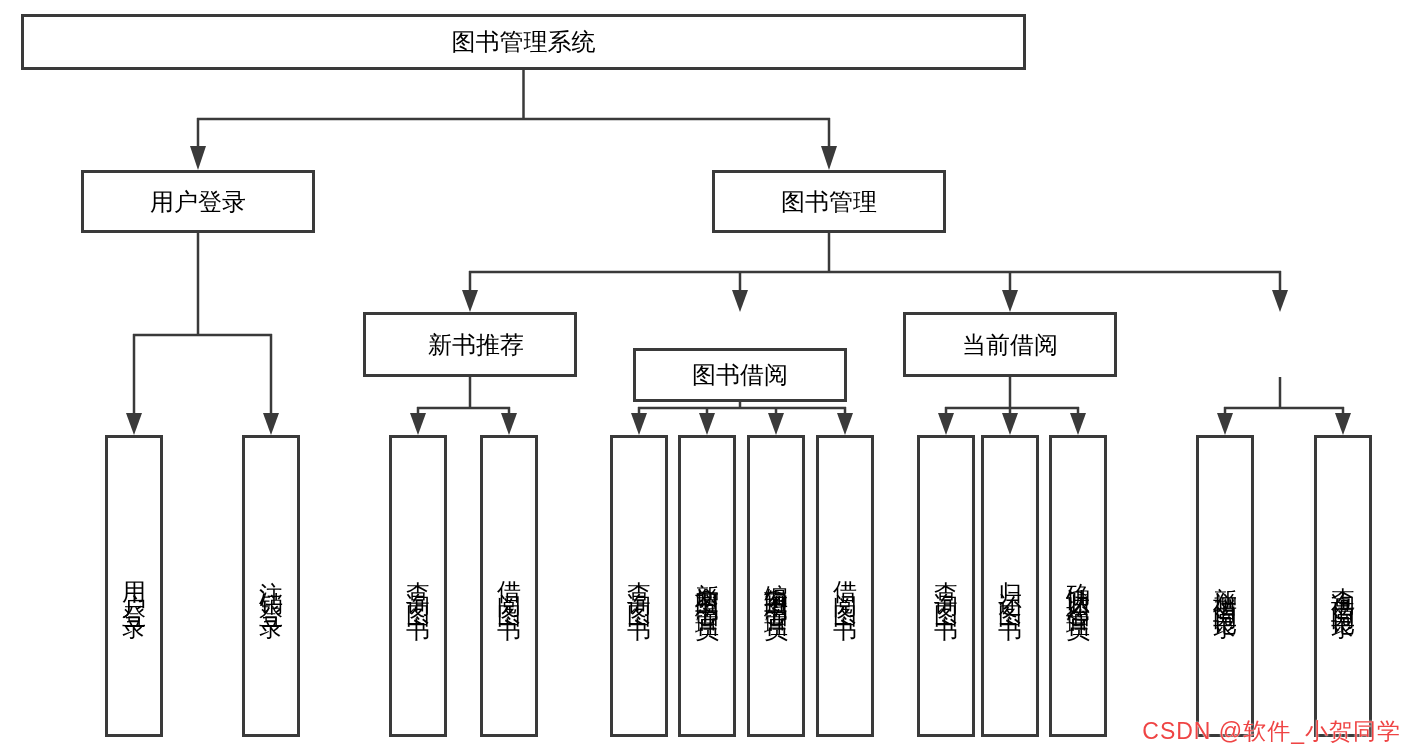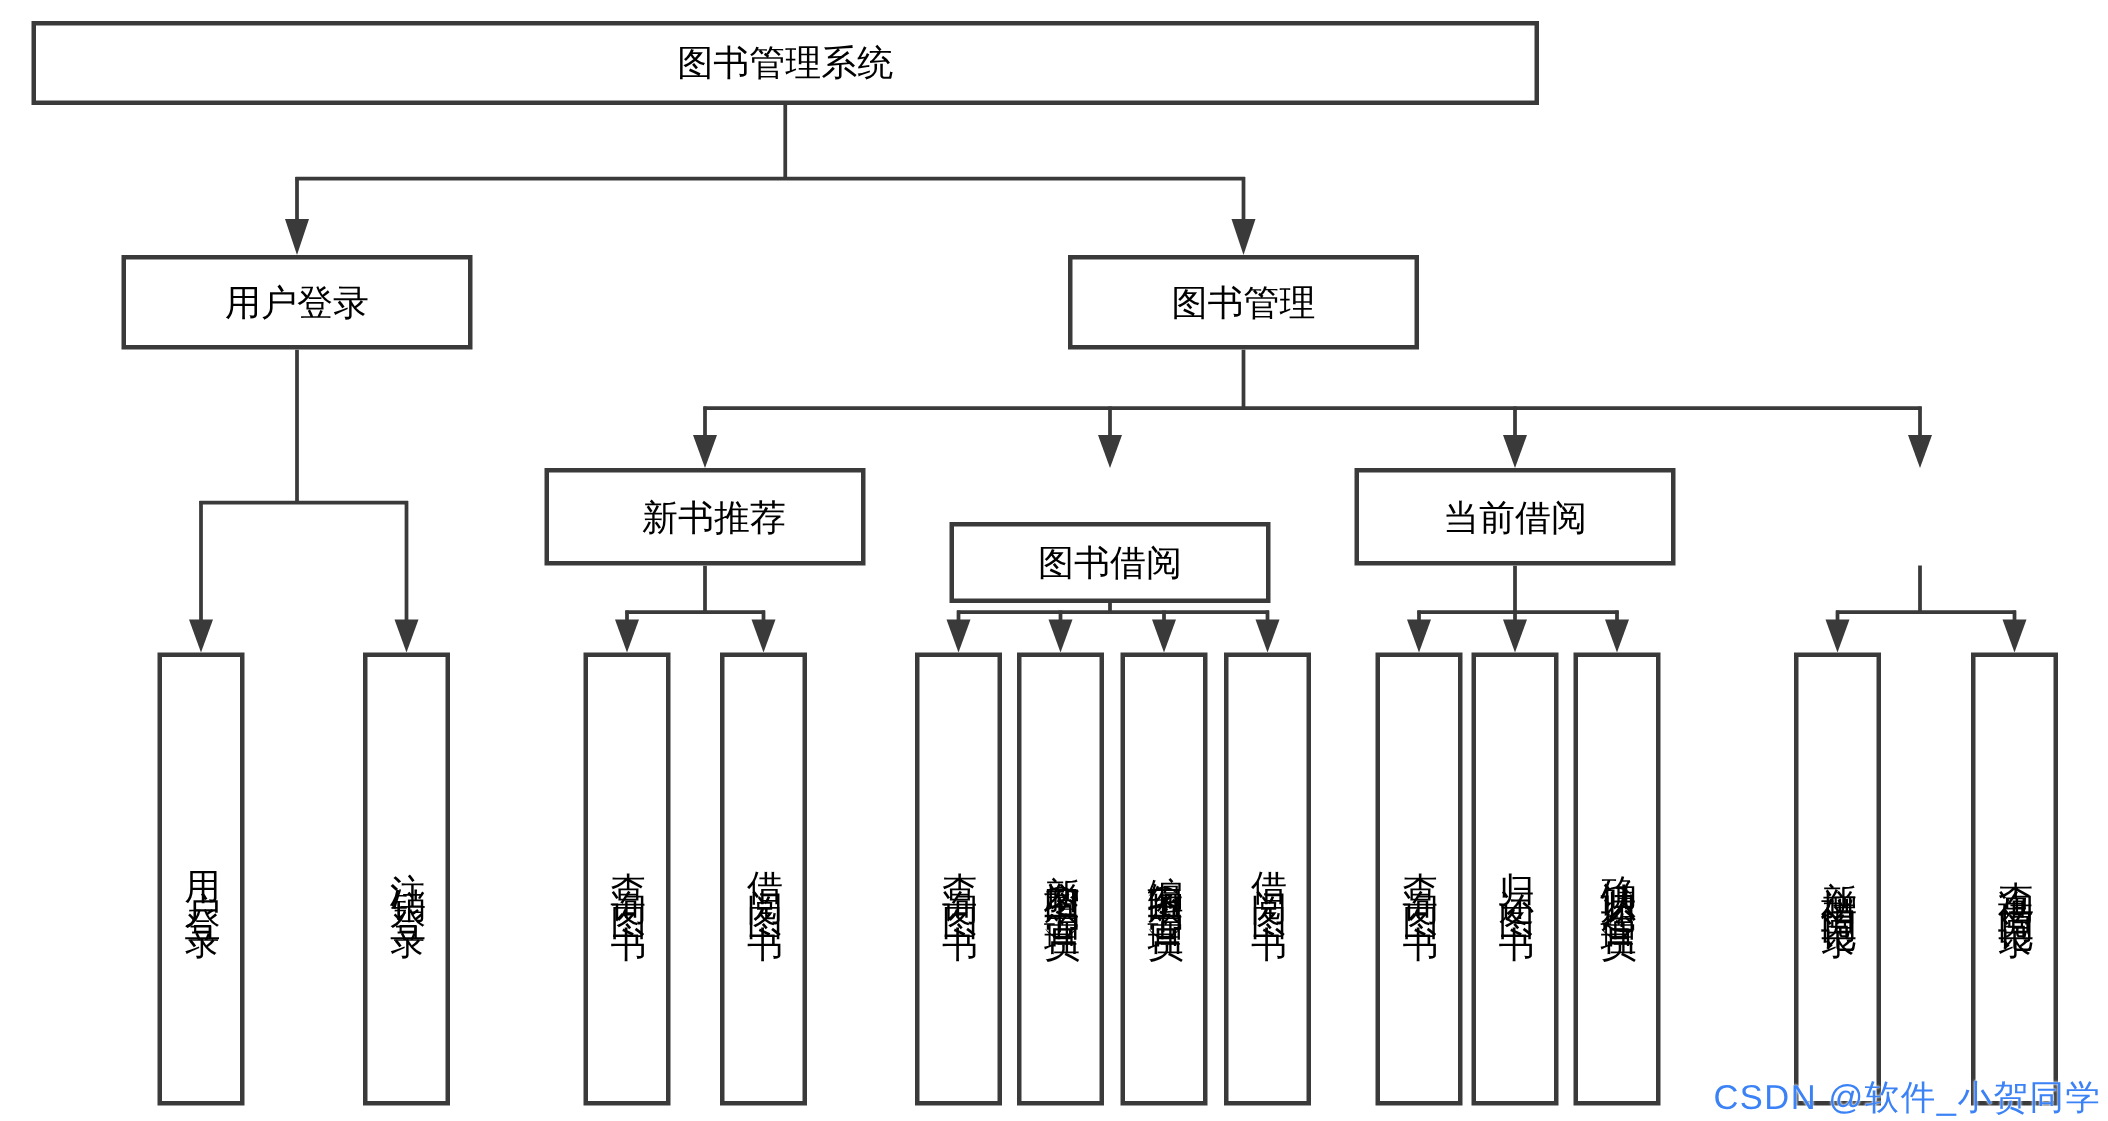--- a/index.html
+++ b/index.html
@@ -41,21 +41,21 @@
   .n-l3-3{left:1173px;top:312px;width:214px;height:65px;}
   
   .leaf{top:435px;width:58px;height:302px;}
   .n-g1-0{left:105px;} .n-g1-1{left:242px;}
   .n-g2-0{left:389px;} .n-g2-1{left:480px;}
   .n-g3-0{left:610px;} .n-g3-1{left:678px;} .n-g3-2{left:747px;} .n-g3-3{left:816px;}
   .n-g4-0{left:917px;} .n-g4-1{left:981px;} .n-g4-2{left:1049px;}
   .n-g5-0{left:1196px;} .n-g5-1{left:1314px;}
   .watermark{
     position:absolute;right:4px;top:716px;z-index:5;
-    font-size:23px;color:#3b82f6;letter-spacing:1px;
+    font-size:23px;color:#ef4444;letter-spacing:1px;
     text-shadow:0 0 2px #ffffff,0 0 1px #ffffff;
   }
 </style>
 </head>
 <body>
 
 <div id="stage">
 
   <svg class="connectors" width="1405" height="747" viewBox="0 0 1405 747">
     <g stroke="#3a3a3a" stroke-width="2.5" fill="none">

